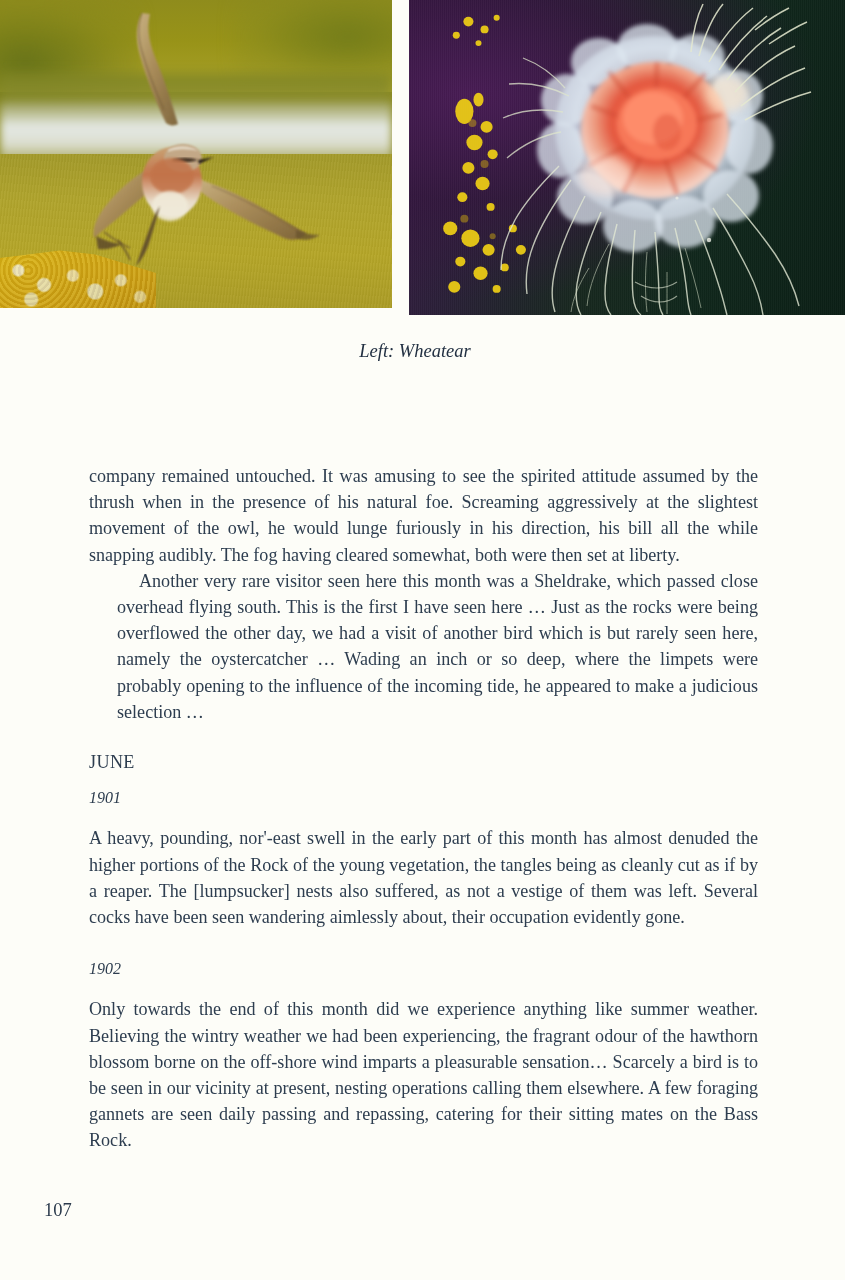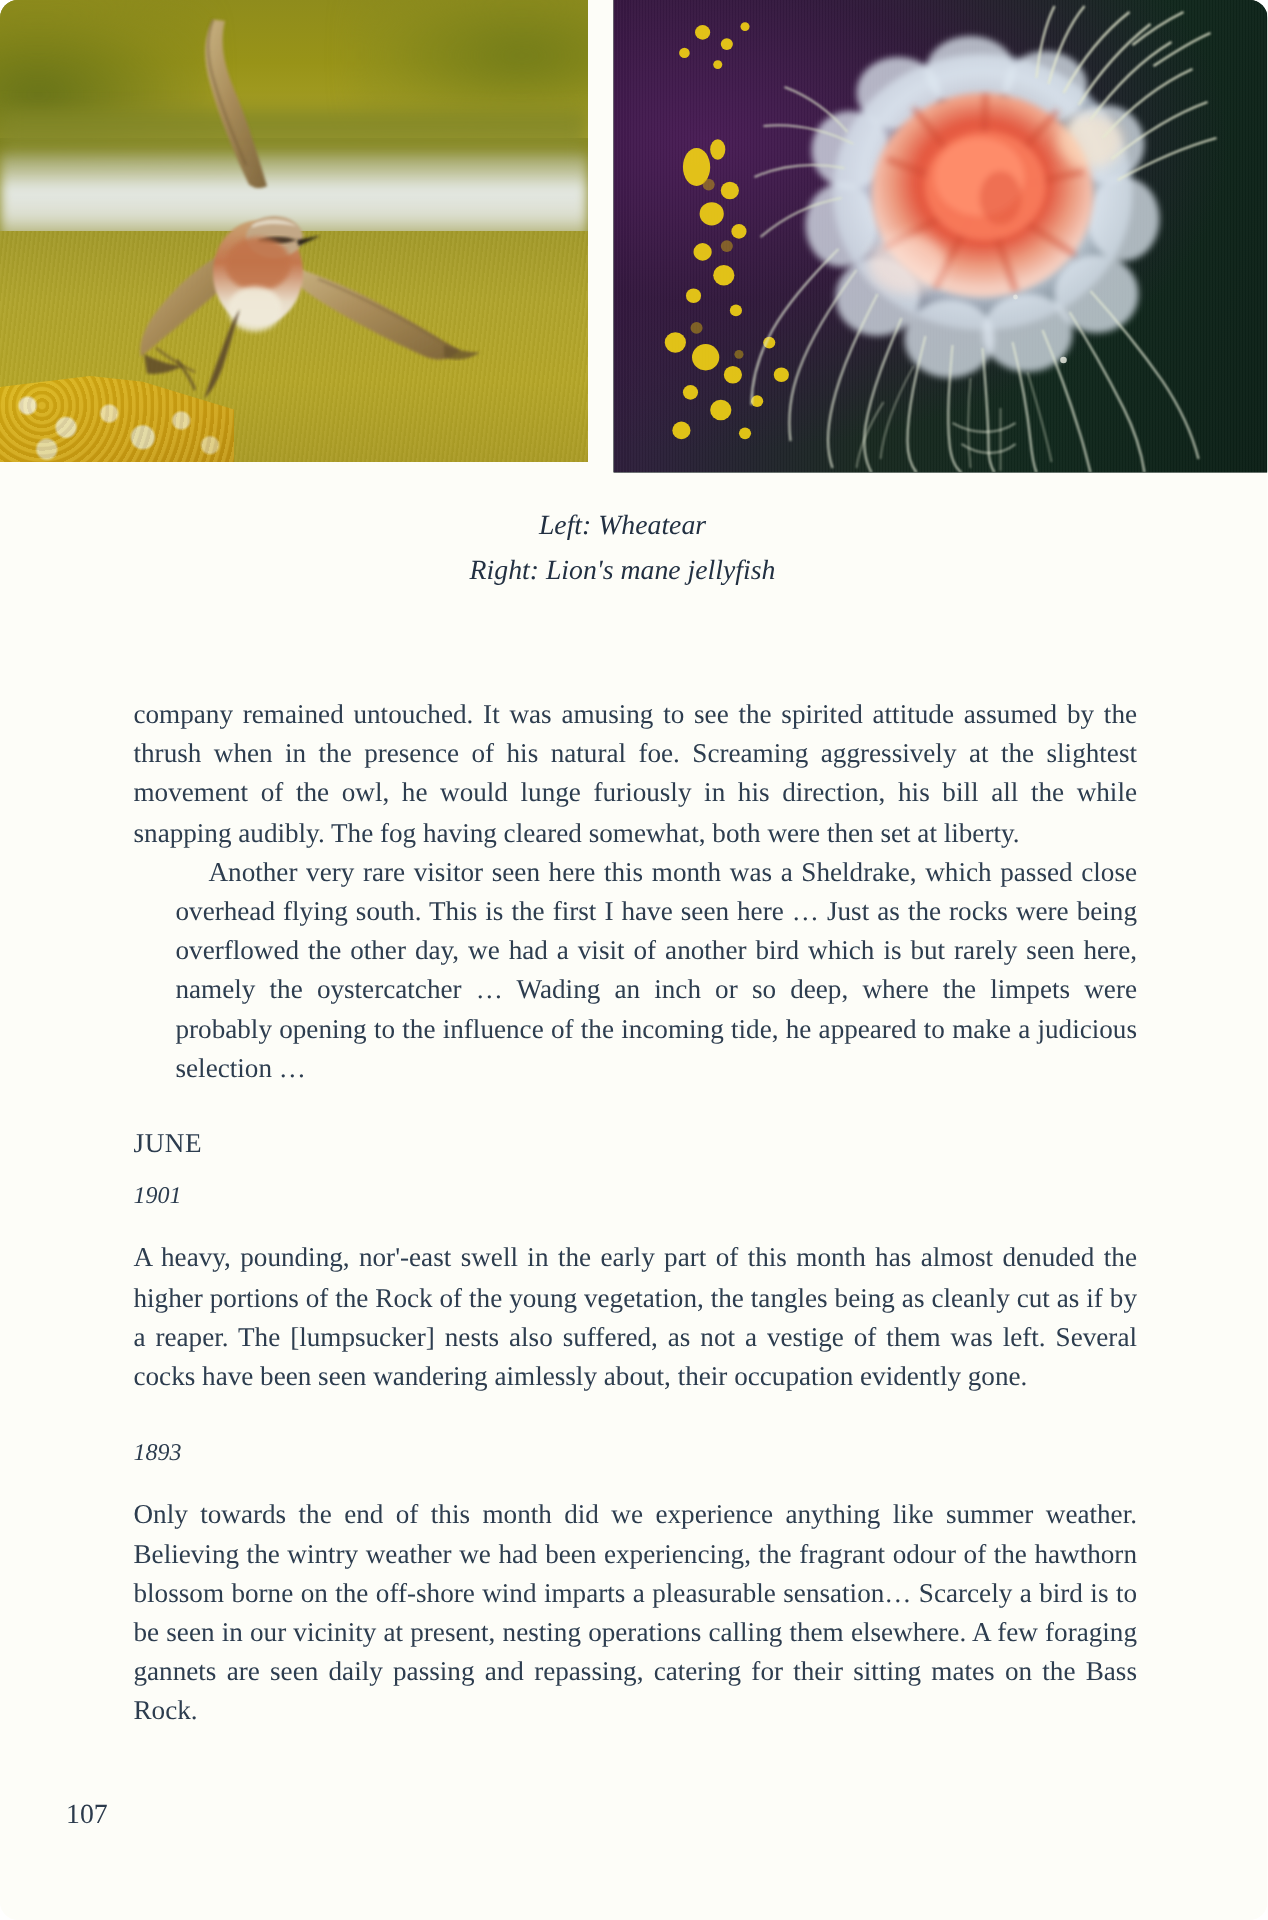--- a/index.html
+++ b/index.html
@@ -14,21 +14,20 @@
     overflow: hidden;
     position: relative;
   }
 
   .page {
     position: relative;
     width: 845px;
     height: 1280px;
     background: #fdfdf8;
     overflow: hidden;
-    border-radius: 12px;
   }
 
   
   .photo-band {
     position: absolute;
     left: 0;
     top: 0;
     width: 845px;
     height: 318px;
   }
@@ -421,21 +420,20 @@
         </g>
 
         <circle cx="300" cy="240" r="2.2" fill="#f2f4ea" opacity="0.8"></circle>
         <circle cx="268" cy="198" r="1.6" fill="#f2f4ea" opacity="0.6"></circle>
       </svg>
     </div>
   </div>
 
   <div class="caption">
     <div>Left: Wheatear</div>
-    <div>Right: Lion's mane jellyfish</div>
   </div>
 
   <div class="body-col">
 
     <p class="para">company remained untouched. It was amusing to see the spirited attitude assumed by the thrush when in the presence of his natural foe. Screaming aggressively at the slightest movement of the owl, he would lunge furiously in his direction, his bill all the while snapping audibly. The fog having cleared somewhat, both were then set at liberty.</p>
 
     <p class="para indent">Another very rare visitor seen here this month was a Sheldrake, which passed close overhead flying south. This is the first I have seen here … Just as the rocks were being overflowed the other day, we had a visit of another bird which is but rarely seen here, namely the oystercatcher … Wading an inch or so deep, where the limpets were probably opening to the influence of the incoming tide, he appeared to make a judicious selection …</p>
 
     <div class="sp-24"></div>
 
@@ -444,21 +442,21 @@
     <div class="sp-10"></div>
 
     <p class="year">1901</p>
 
     <div class="sp-14"></div>
 
     <p class="para">A heavy, pounding, nor'-east swell in the early part of this month has almost denuded the higher portions of the Rock of the young vegetation, the tangles being as cleanly cut as if by a reaper. The [lumpsucker] nests also suffered, as not a vestige of them was left. Several cocks have been seen wandering aimlessly about, their occupation evidently gone.</p>
 
     <div class="sp-26"></div>
 
-    <p class="year">1893</p>
+    <p class="year">1902</p>
 
     <div class="sp-14"></div>
 
     <p class="para">Only towards the end of this month did we experience anything like summer weather. Believing the wintry weather we had been experiencing, the fragrant odour of the hawthorn blossom borne on the off-shore wind imparts a pleasurable sensation… Scarcely a bird is to be seen in our vicinity at present, nesting operations calling them elsewhere. A few foraging gannets are seen daily passing and repassing, catering for their sitting mates on the Bass Rock.</p>
   </div>
 
   <div class="folio">107</div>
 
 </div>
 

